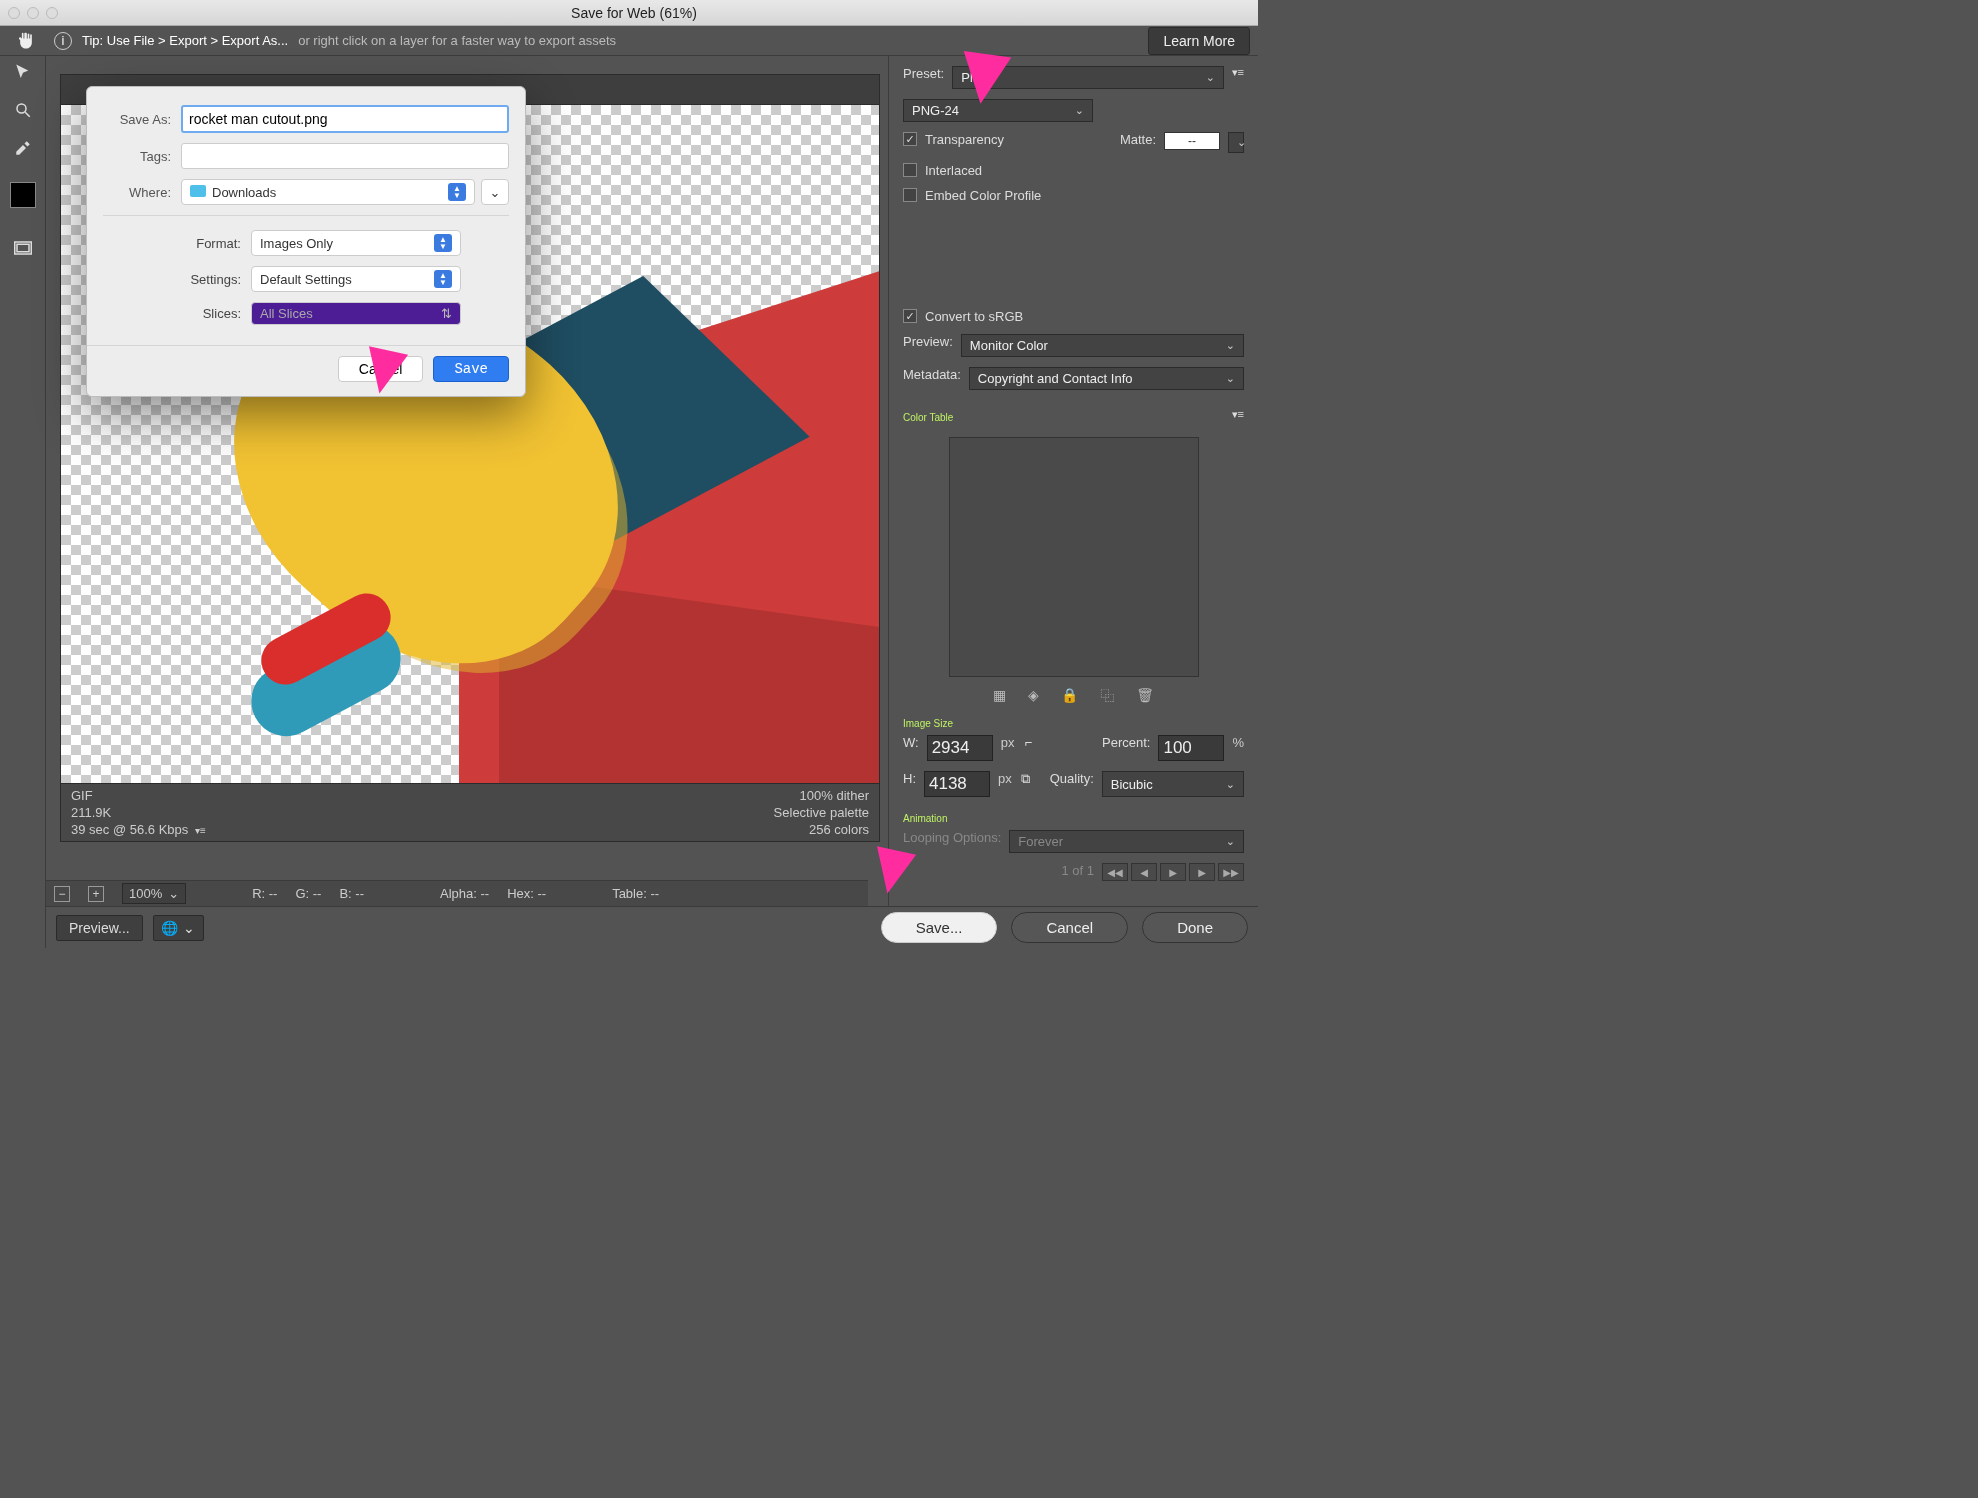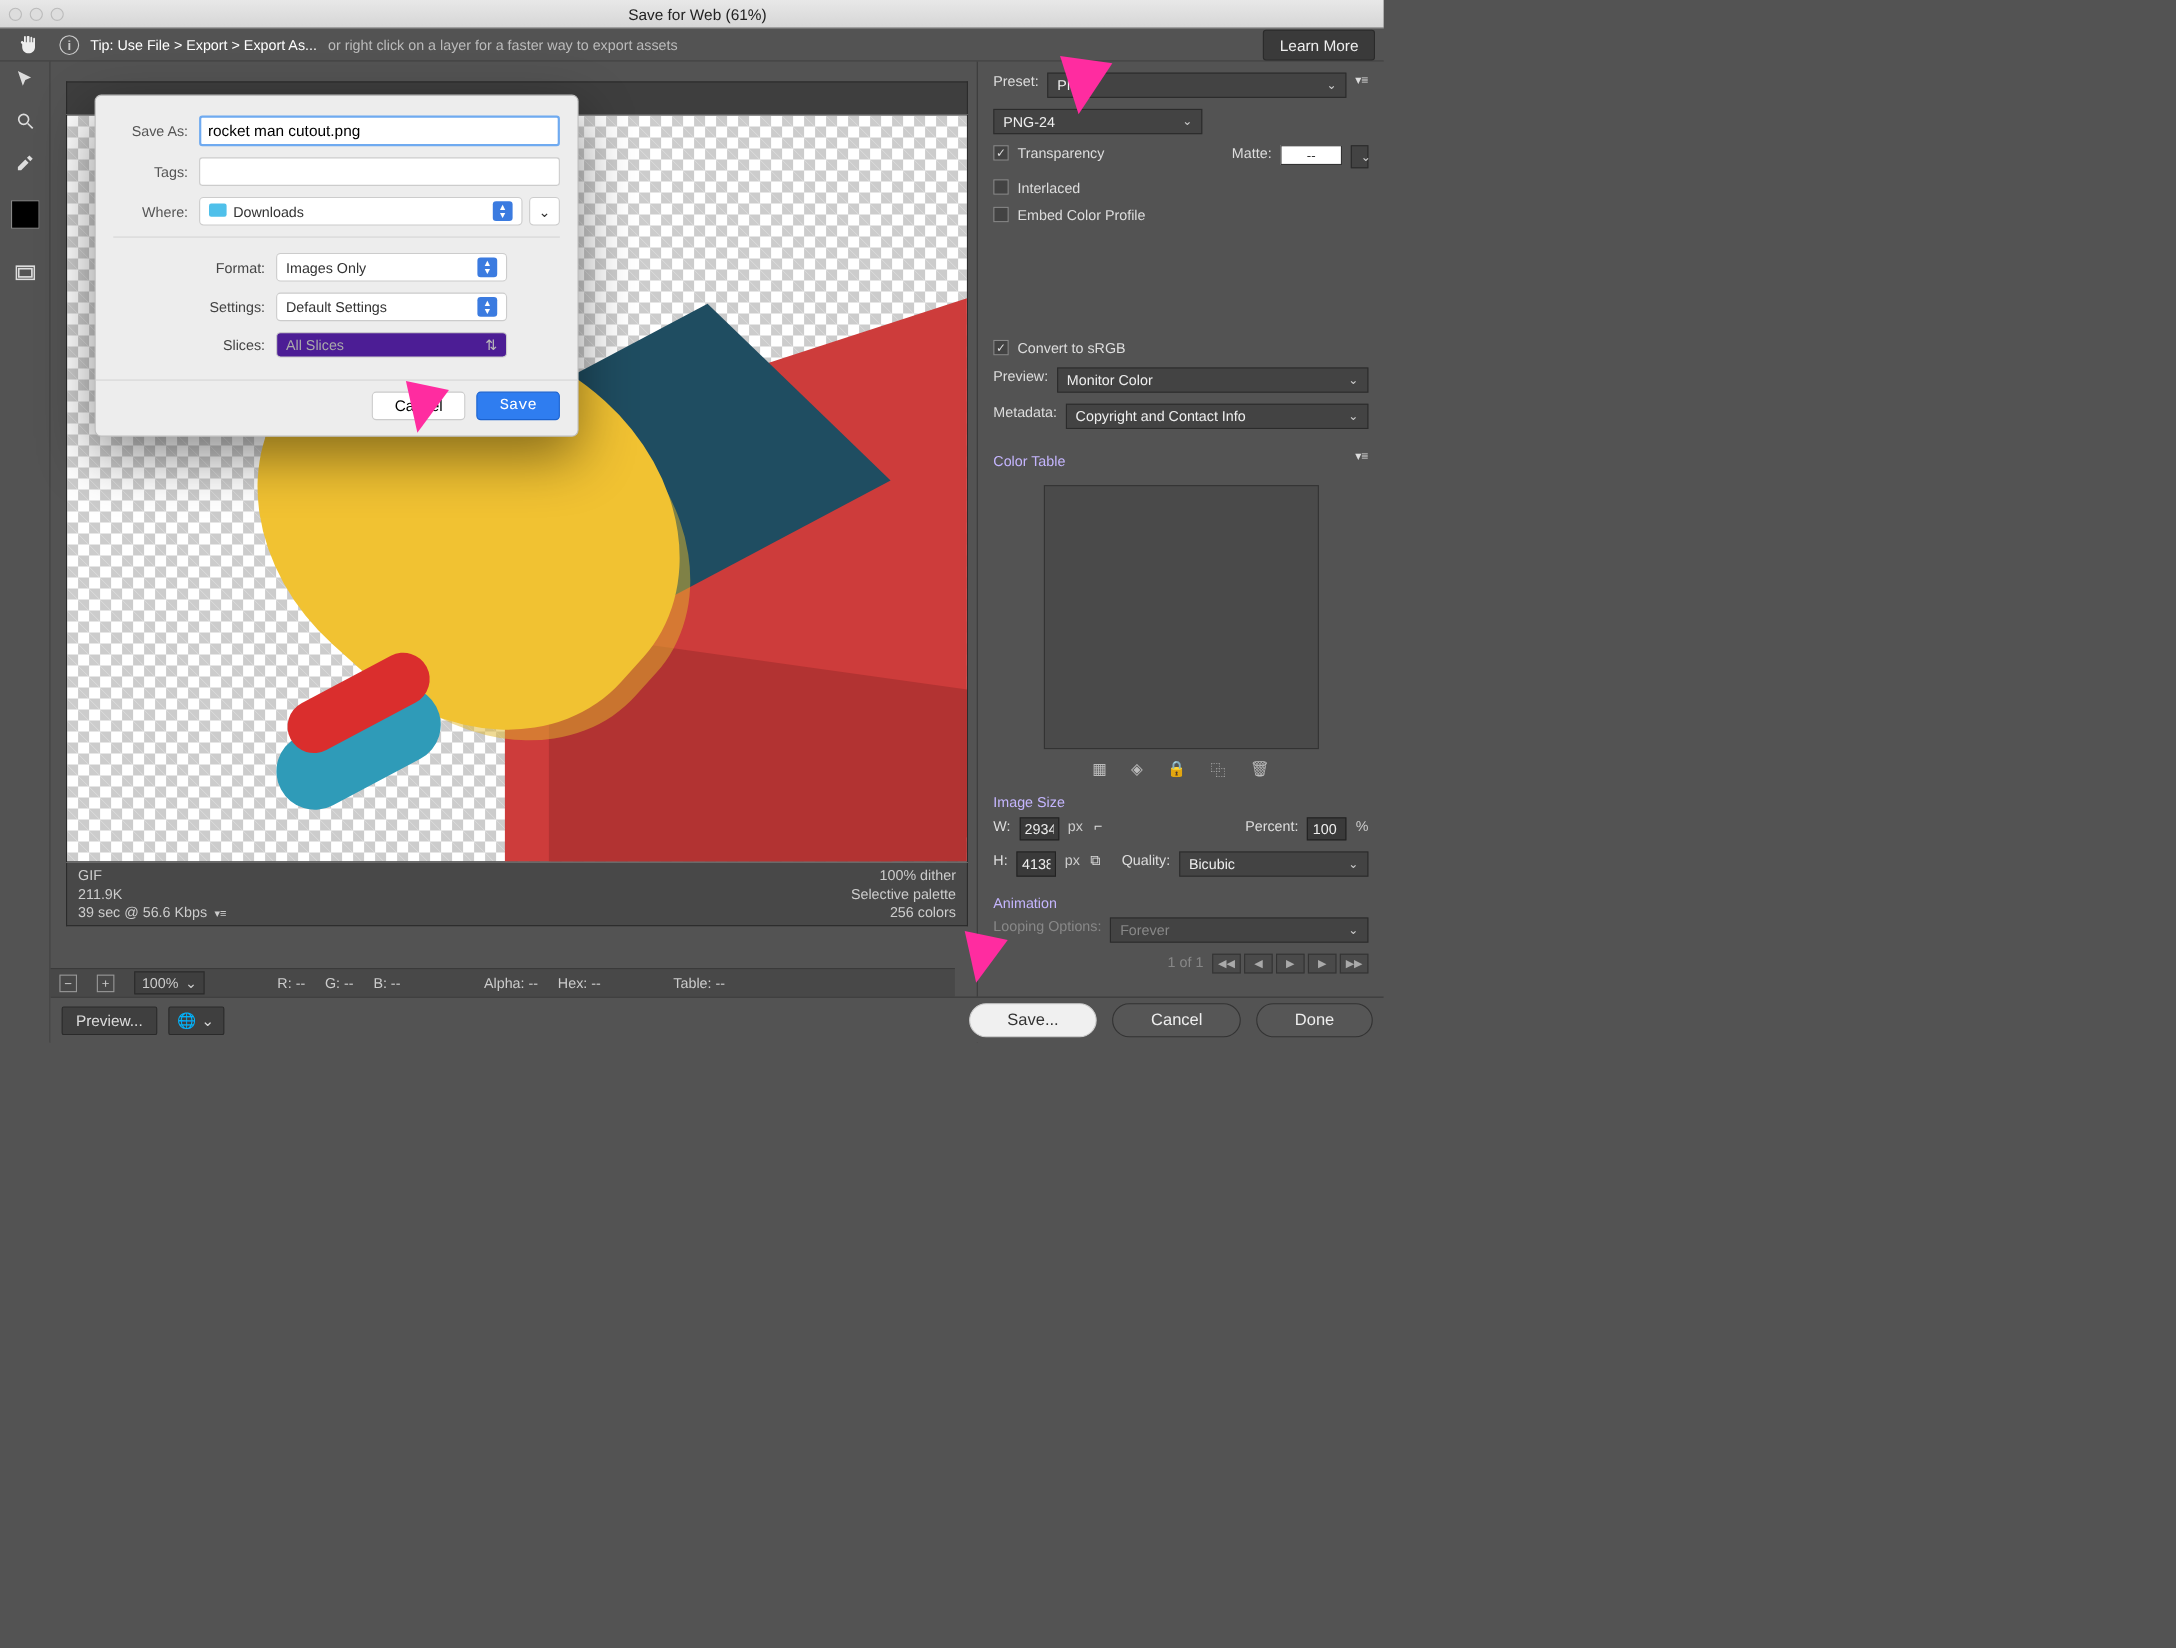--- a/index.html
+++ b/index.html
@@ -57,25 +57,25 @@
   .pill.dark { background:#565656; color:#eee; border-color:#333; }
 
   
   .rightpanel { width:370px; background:#535353; border-left:1px solid #3c3c3c; padding:10px 14px 0 14px; display:flex; flex-direction:column; gap:6px; position:relative; }
   .row { display:flex; gap:8px; margin-bottom:4px; }
   .lbl { color:#ddd; font-size:13px; }
   .dd { background:#434343; border:1px solid #2b2b2b; color:#eee; padding:3px 8px; font-size:13px; display:flex; align-items:center; justify-content:space-between; }
   .dd::after { content:"⌄"; font-size:11px; margin-left:6px; color:#ccc; }
   .chk { width:14px; height:14px; border:1px solid #888; display:inline-flex; align-items:center; justify-content:center; font-size:11px; background:#434343; color:#ddd; }
   .chk.on::before { content:"✓"; }
-  .section-title { font-size:13px; color:#c4b5fd; margin-top:4px; }
+  .section-title { font-size:10px; color:#bef264; margin-top:4px; }
   .swatch-matte { width:56px; height:18px; background:#fff; border:1px solid #333; display:flex; align-items:center; justify-content:center; color:#333; font-size:12px; }
   .colortable { width:250px; height:240px; background:#4a4a4a; border:1px solid #333; margin:4px auto; }
   .ct-icons { display:flex; justify-content:center; gap:22px; color:#bbb; font-size:14px; margin-bottom:4px; }
-  .numin { width:36px; background:#3a3a3a; border:1px solid #222; color:#eee; padding:2px 4px; font-size:13px; }
+  .numin { width:66px; background:#3a3a3a; border:1px solid #222; color:#eee; padding:2px 4px; font-size:17px; }
   .unit { color:#ccc; font-size:13px; }
   .playctrl { display:flex; gap:3px; }
   .pcbtn { width:26px; height:18px; background:#4a4a4a; border:1px solid #333; display:flex; align-items:center; justify-content:center; font-size:10px; color:#aaa; }
   .disabled { color:#888; }
   .flyout-icon { font-size:11px; color:#ddd; }
 
   
   .save-dialog { position:absolute; left:86px; top:86px; width:440px; background:#ededed; border:1px solid #bdbdbd; border-radius:6px; box-shadow:0 18px 50px rgba(0,0,0,.45); color:#333; font-size:13px; }
   .sd-body { padding:18px 16px 10px 16px; }
   .sd-row { display:flex; align-items:center; margin-bottom:10px; }

